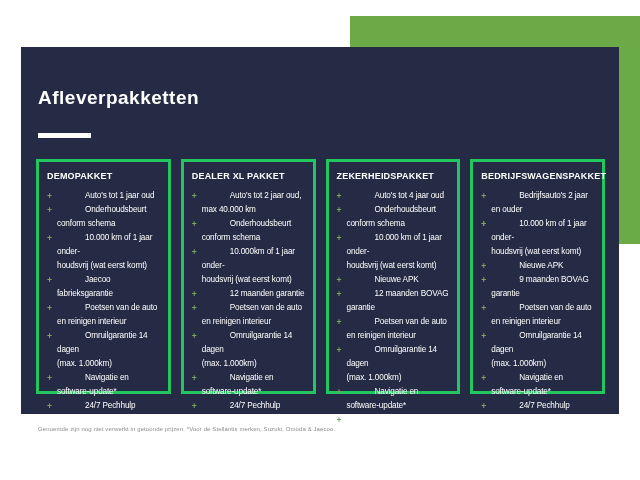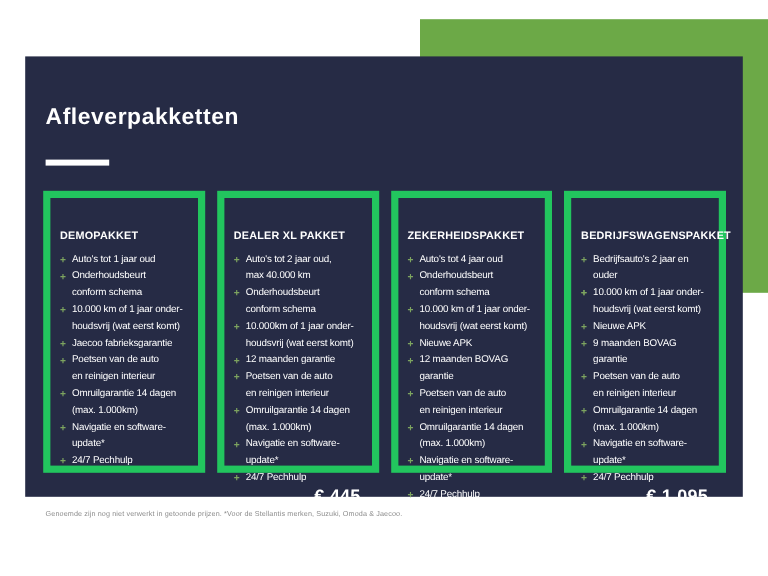--- a/index.html
+++ b/index.html
@@ -45,26 +45,25 @@
   .cards-row {
     position: absolute;
     left: 15px; top: 112px;
     width: 569px; height: 235px;
     display: flex;
     gap: 10px;
   }
   .card {
     flex: 1 1 0;
     box-sizing: border-box;
-    border: 6px solid #22c55e;
-    padding: 24px 7px 9px 8px;
+    border: 3px solid #22c55e;
+    padding: 7px 7px 9px 8px;
     display: flex;
     flex-direction: column;
     min-width: 0;
-    justify-content: space-between;
   }
   .card-title {
     margin: 2px 0 8px 0;
     color: #ffffff;
     font-size: 9px;
     font-weight: bold;
     letter-spacing: 0.2px;
     white-space: nowrap;
   }
   .features {
@@ -73,21 +72,21 @@
     flex: 0 0 auto;
   }
   .feature {
     position: relative;
     padding-left: 10px;
     color: #ffffff;
     font-size: 8.2px;
     letter-spacing: -0.15px;
     line-height: 14px;
   }
-  .feature-text { white-space: pre-line; }
+  .feature-text { white-space: pre-line; margin-left: 28px; }
   .plus {
     position: absolute;
     left: 0; top: 0;
     color: #7da45f;
     font-weight: bold;
     font-size: 8.5px;
   }
   .price {
     margin-top: auto;
     margin-bottom: 13px;

